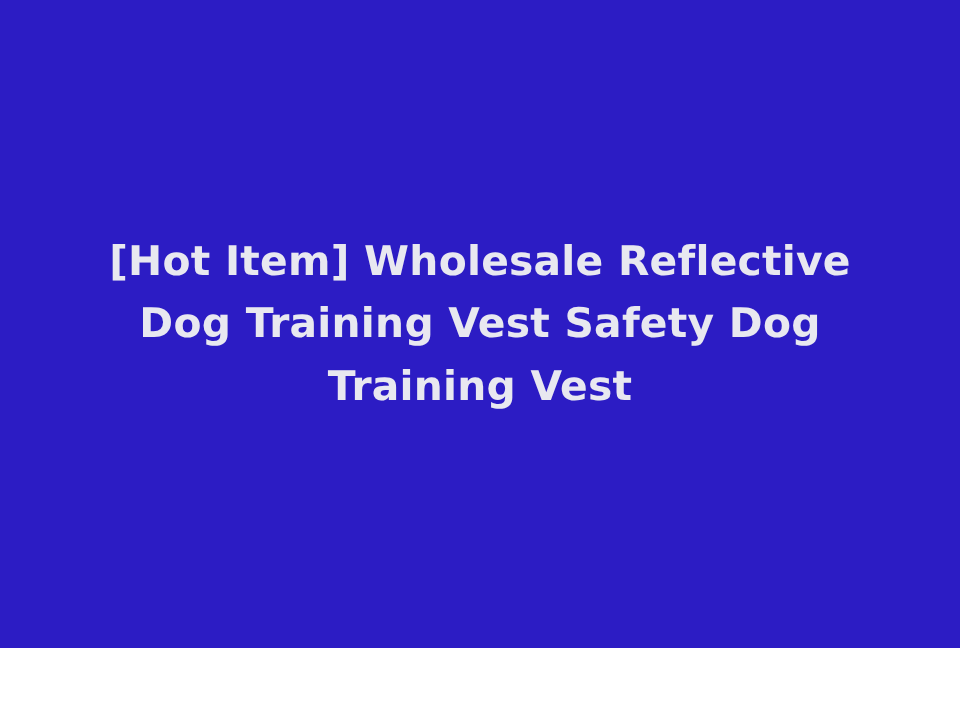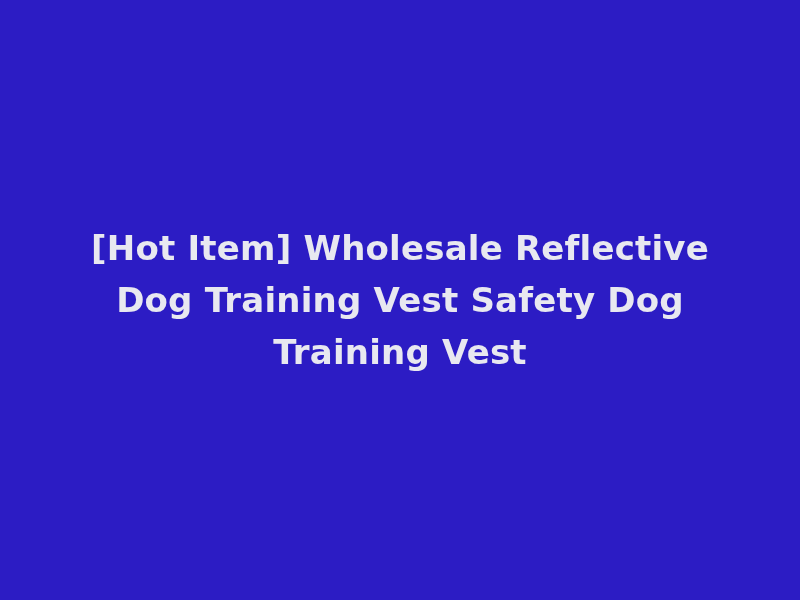--- a/index.html
+++ b/index.html
@@ -11,21 +11,21 @@
   body {
     width: 800px;
     height: 600px;
     overflow: hidden;
     font-family: "DejaVu Sans", "Liberation Sans", sans-serif;
   }
 
   #placeholder-canvas {
     position: relative;
     width: 800px;
-    height: 600px;
+    height: 540px;
     box-sizing: border-box;
     background-color: #2c1cc4;
     display: flex;
     align-items: center;
     justify-content: center;
   }
 
   #title-block {
     width: 700px;
     max-width: 700px;

